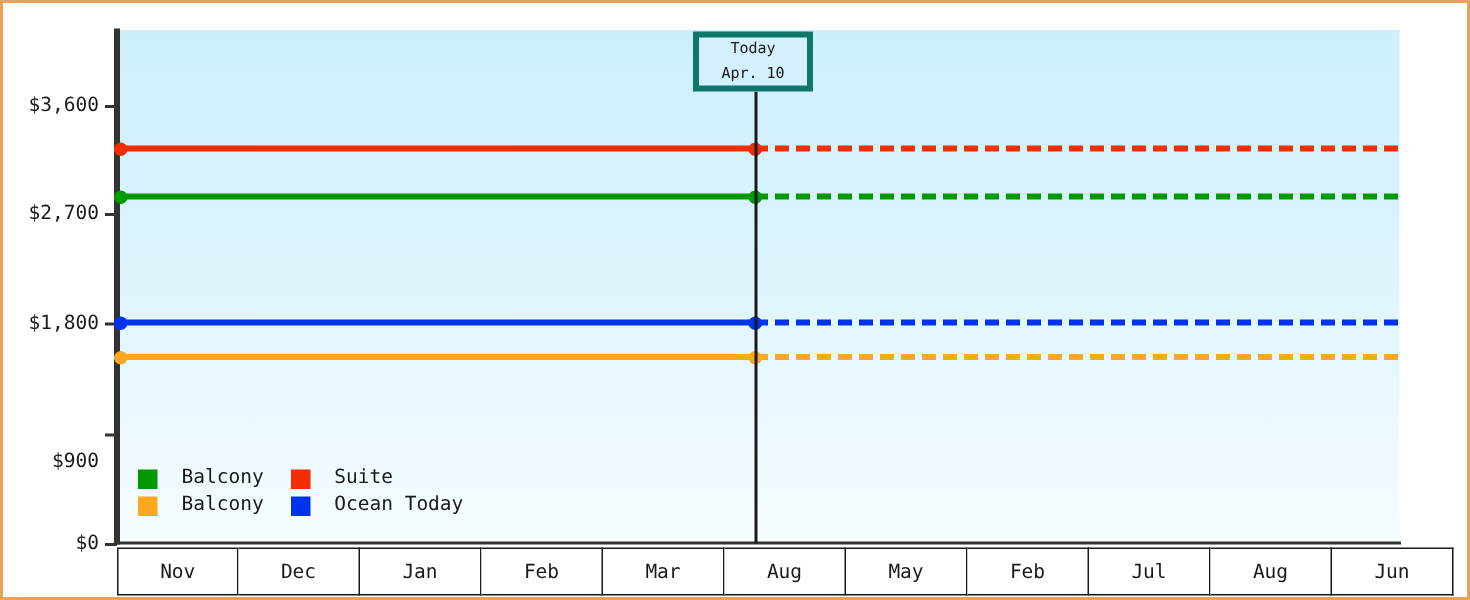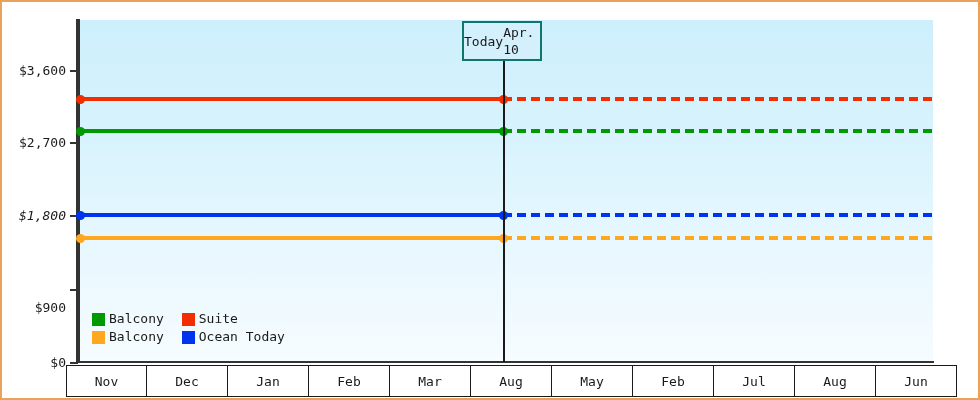--- a/index.html
+++ b/index.html
@@ -40,36 +40,36 @@
   }
   .marker{
     position:absolute;width:9px;height:9px;border-radius:50%;
   }
   
   #today-line{
     position:absolute;left:423px;top:41px;width:2px;height:301px;background:#1a1a1a;
   }
   #today-box{
     position:absolute;left:382px;top:1px;width:80px;height:40px;
-    border:2px solid #0f766e;background:#d3f0fc;
-    display:flex;align-items:center;justify-content:center;
-    font-size:13px;color:#1a1a1a;line-height:17px;box-sizing:border-box;
+    border:4px solid #0f766e;background:#d3f0fc;
+    display:flex;flex-direction:column;align-items:center;justify-content:center;
+    font-size:10px;color:#1a1a1a;line-height:17px;box-sizing:border-box;
   }
   
   #legend{
     position:absolute;left:12px;top:292px;
     display:grid;grid-template-columns:auto auto;gap:4px 18px;
   }
-  .legend-item{display:flex;align-items:center;gap:4px;}
+  .legend-item{display:flex;align-items:center;gap:16px;}
   .legend-swatch{width:13px;height:13px;display:inline-block;}
   .legend-label{font-size:13px;color:#1a1a1a;line-height:14px;white-space:nowrap;
     font-family:"DejaVu Sans Mono","Liberation Mono",monospace;}
   
   #months{
-    position:absolute;left:64px;top:363px;height:32px;display:flex;
+    position:absolute;left:76px;top:363px;height:32px;display:flex;
   }
   .month-cell{
     width:81px;height:32px;box-sizing:border-box;
     border:1px solid #1a1a1a;border-left:none;
     background:#ffffff;
     display:flex;align-items:center;justify-content:center;
     font-size:13px;color:#1a1a1a;
     font-family:"DejaVu Sans Mono","Liberation Mono",monospace;
   }
   .month-cell:first-child{border-left:1px solid #1a1a1a;}
@@ -87,21 +87,21 @@
   <div id="yticks-host">
       <div class="ytick" style="top: 68px;"></div>
       <div class="ytick" style="top: 140px;"></div>
       <div class="ytick" style="top: 213px;"></div>
       <div class="ytick" style="top: 287px;"></div>
       <div class="ytick" style="top: 360px;"></div>
     </div>
   <div id="ylabels-host">
       <div class="ylabel" style="top: 62px;">$3,600</div>
       <div class="ylabel" style="top: 134px;">$2,700</div>
-      <div class="ylabel" style="top: 207px; font-style: italic;">$1,800</div>
+      <div class="ylabel" style="top: 207px;">$1,800</div>
       <div class="ylabel" style="top: 299px;">$900</div>
       <div class="ylabel" style="top: 354px;">$0</div>
     </div>
 
   <div id="series-host">
       <div class="series-solid" style="left: 78px; top: 95px; width: 423px; background: rgb(242, 45, 0);"></div>
       <div class="series-dash" style="left: 501px; top: 95px; width: 430px; background-image: repeating-linear-gradient(to right, rgb(242, 45, 0) 0px, rgb(242, 45, 0) 9px, rgba(0, 0, 0, 0) 9px, rgba(0, 0, 0, 0) 14px);"></div>
       <div class="marker" style="left: 74px; top: 93px; background: rgb(242, 45, 0);"></div>
       <div class="marker" style="left: 497px; top: 93px; background: rgb(242, 45, 0);"></div>
       <div class="series-solid" style="left: 78px; top: 127px; width: 423px; background: rgb(0, 153, 0);"></div>

